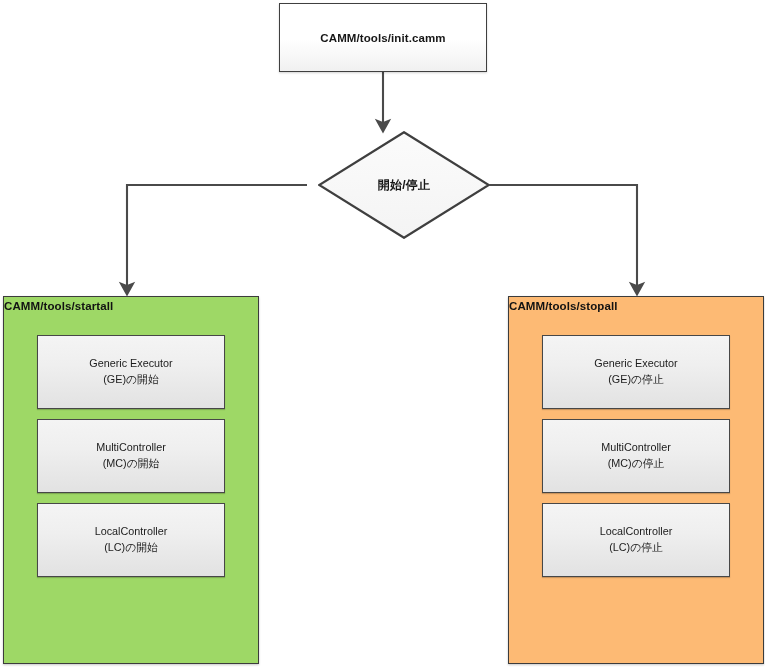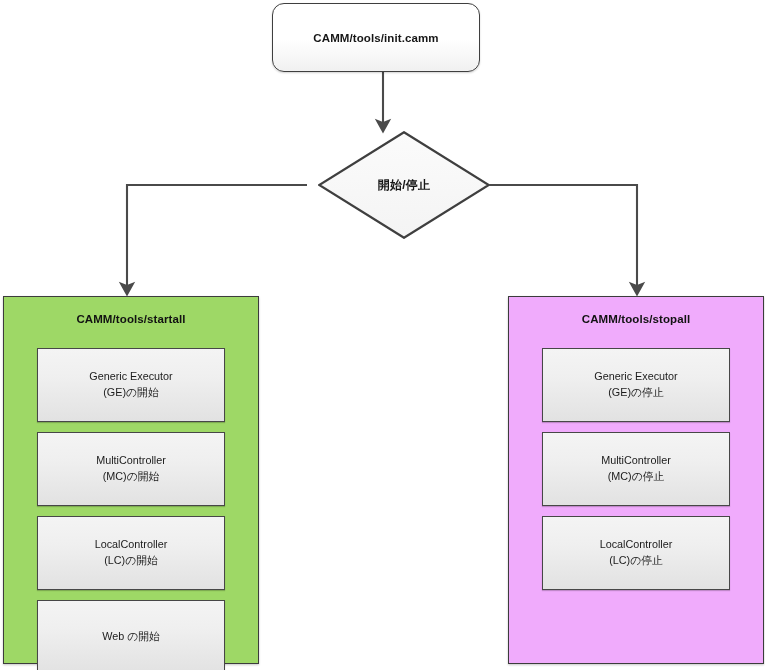--- a/index.html
+++ b/index.html
@@ -30,27 +30,27 @@
     left: 0;
     top: 0;
     width: 765px;
     height: 670px;
     pointer-events: none;
   }
 
   
   .topbox {
     position: absolute;
-    left: 272px;
+    left: 279px;
     top: 3px;
     width: 208px;
     height: 69px;
     box-sizing: border-box;
     border: 1.6px solid #3f3f3f;
-    border-radius: 12px;
+    border-radius: 0;
     background: linear-gradient(to bottom, #ffffff 0%, #ffffff 52%, #f7f7f7 80%, #f0f0f0 100%);
     display: flex;
     align-items: center;
     justify-content: center;
     box-shadow: 0 1px 2px rgba(0,0,0,0.18);
   }
   .topbox-label {
     font-size: 11.5px;
     font-weight: 700;
     letter-spacing: 0.1px;
@@ -98,29 +98,28 @@
     height: 368px;
     padding: 0;
     box-shadow: 0 1px 2px rgba(0,0,0,0.22);
   }
   .panel-start {
     left: 3px;
     background: #9ED866;
   }
   .panel-stop {
     left: 508px;
-    background: #f0abfc;
+    background: #fdba74;
   }
   .panel-title {
-    text-align: center;
     font-size: 11.5px;
     font-weight: 700;
     color: #121212;
     letter-spacing: 0.1px;
-    margin-top: 16px;
+    margin-top: 3px;
     margin-bottom: 7px;
   }
   .panel-body {
     padding: 16px 33px;
     display: flex;
     flex-direction: column;
     gap: 10px;
   }
 
   
@@ -182,23 +181,20 @@
 (GE)の開始</span>
       </div>
       <div class="step">
         <span class="step-label">MultiController
 (MC)の開始</span>
       </div>
       <div class="step">
         <span class="step-label">LocalController
 (LC)の開始</span>
       </div>
-      <div class="step">
-        <span class="step-label">Web の開始</span>
-      </div>
     </div>
   </div>
 
   <div class="panel panel-stop">
     <div class="panel-title">CAMM/tools/stopall</div>
     <div class="panel-body">
       <div class="step">
         <span class="step-label">Generic Executor
 (GE)の停止</span>
       </div>

